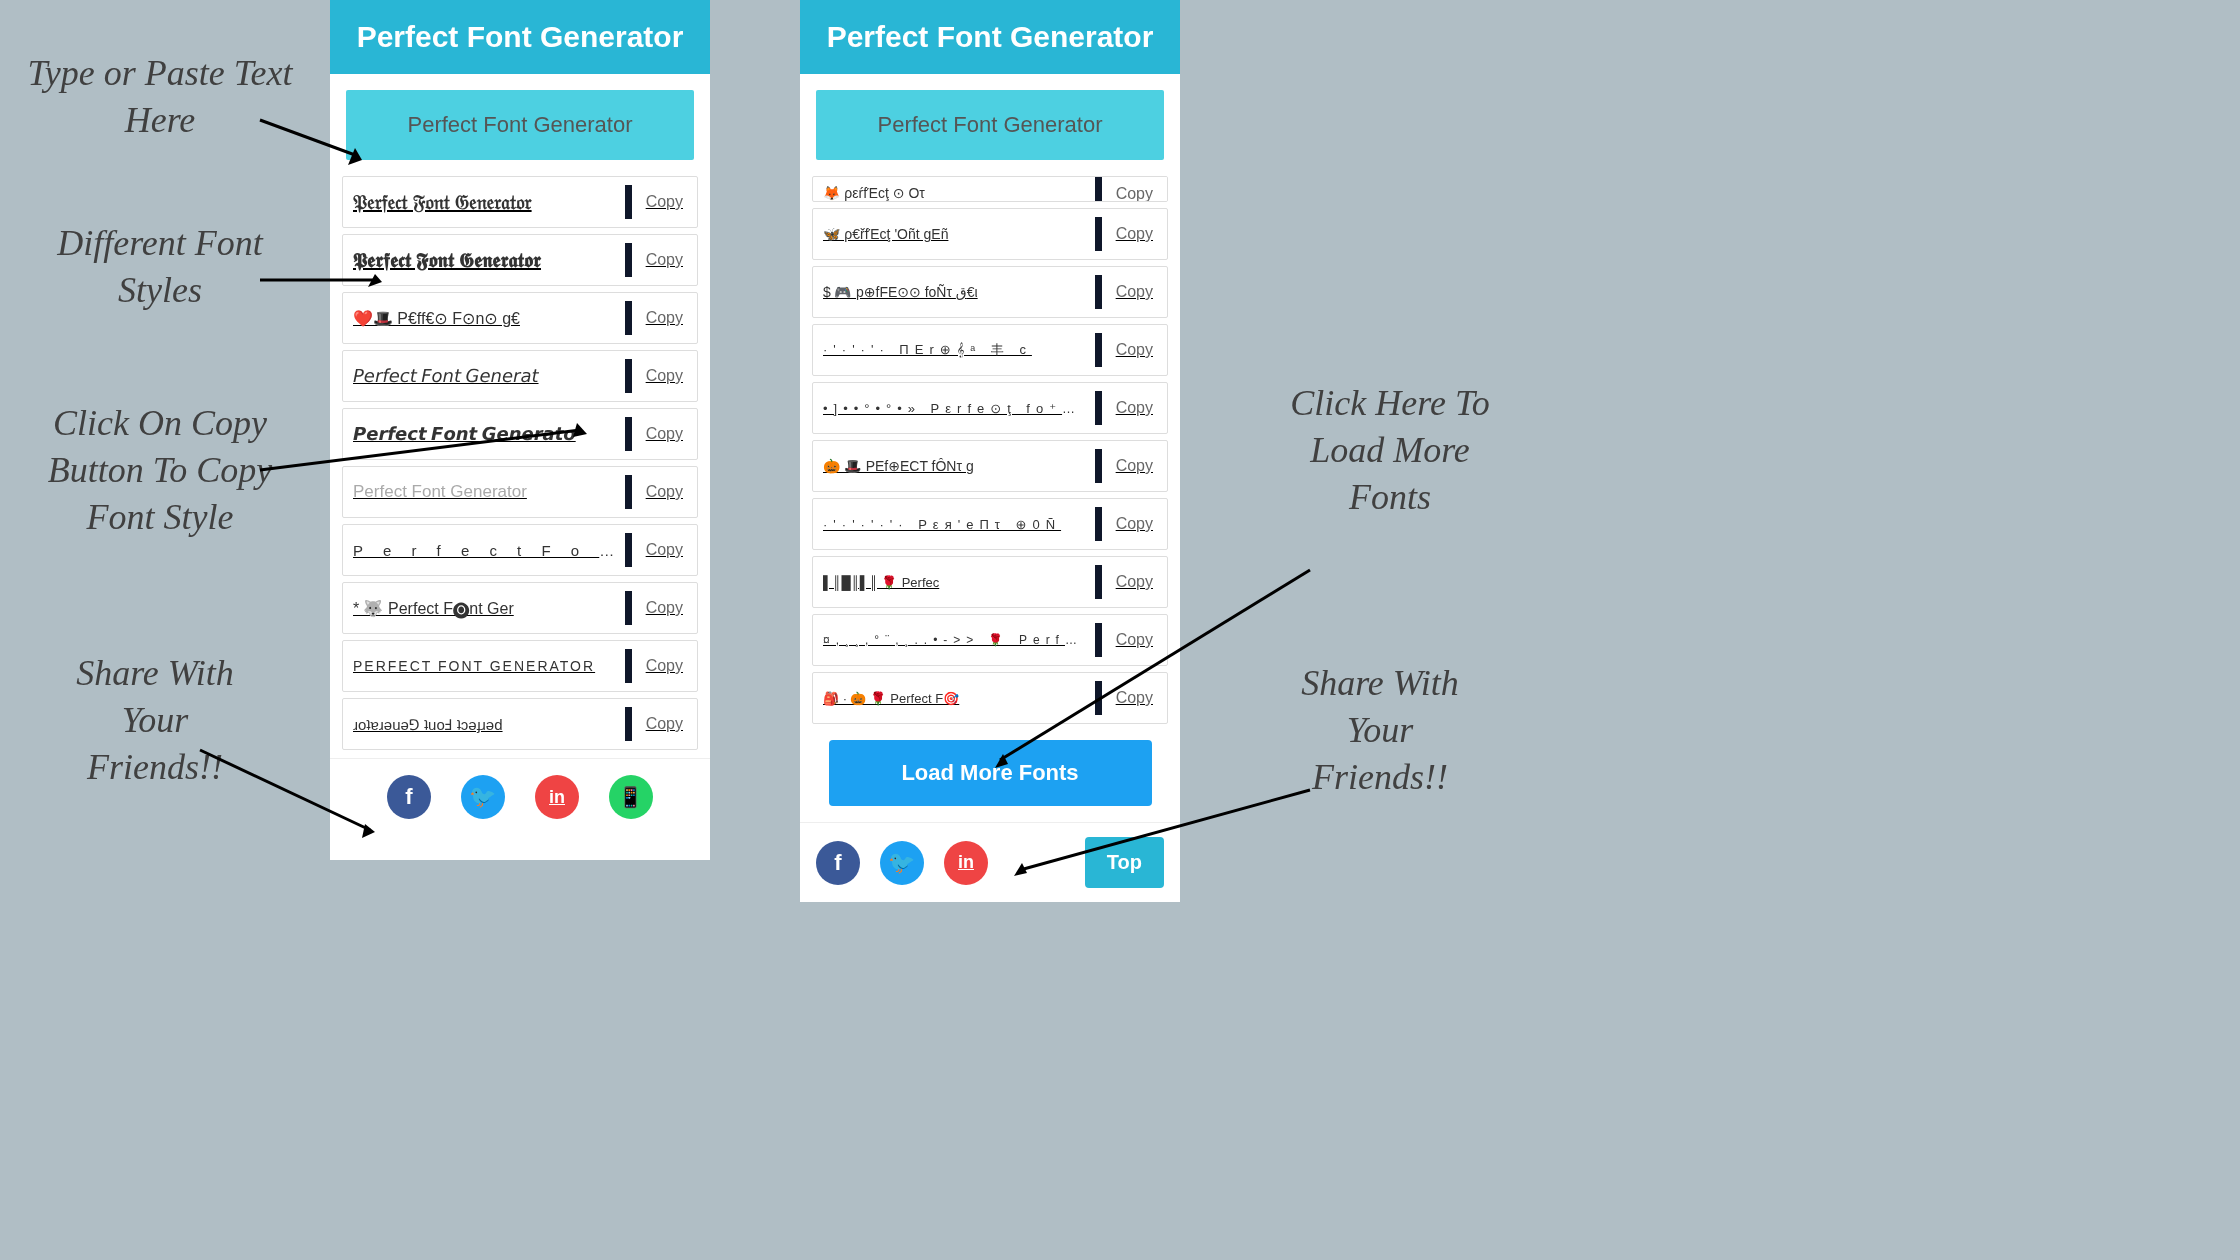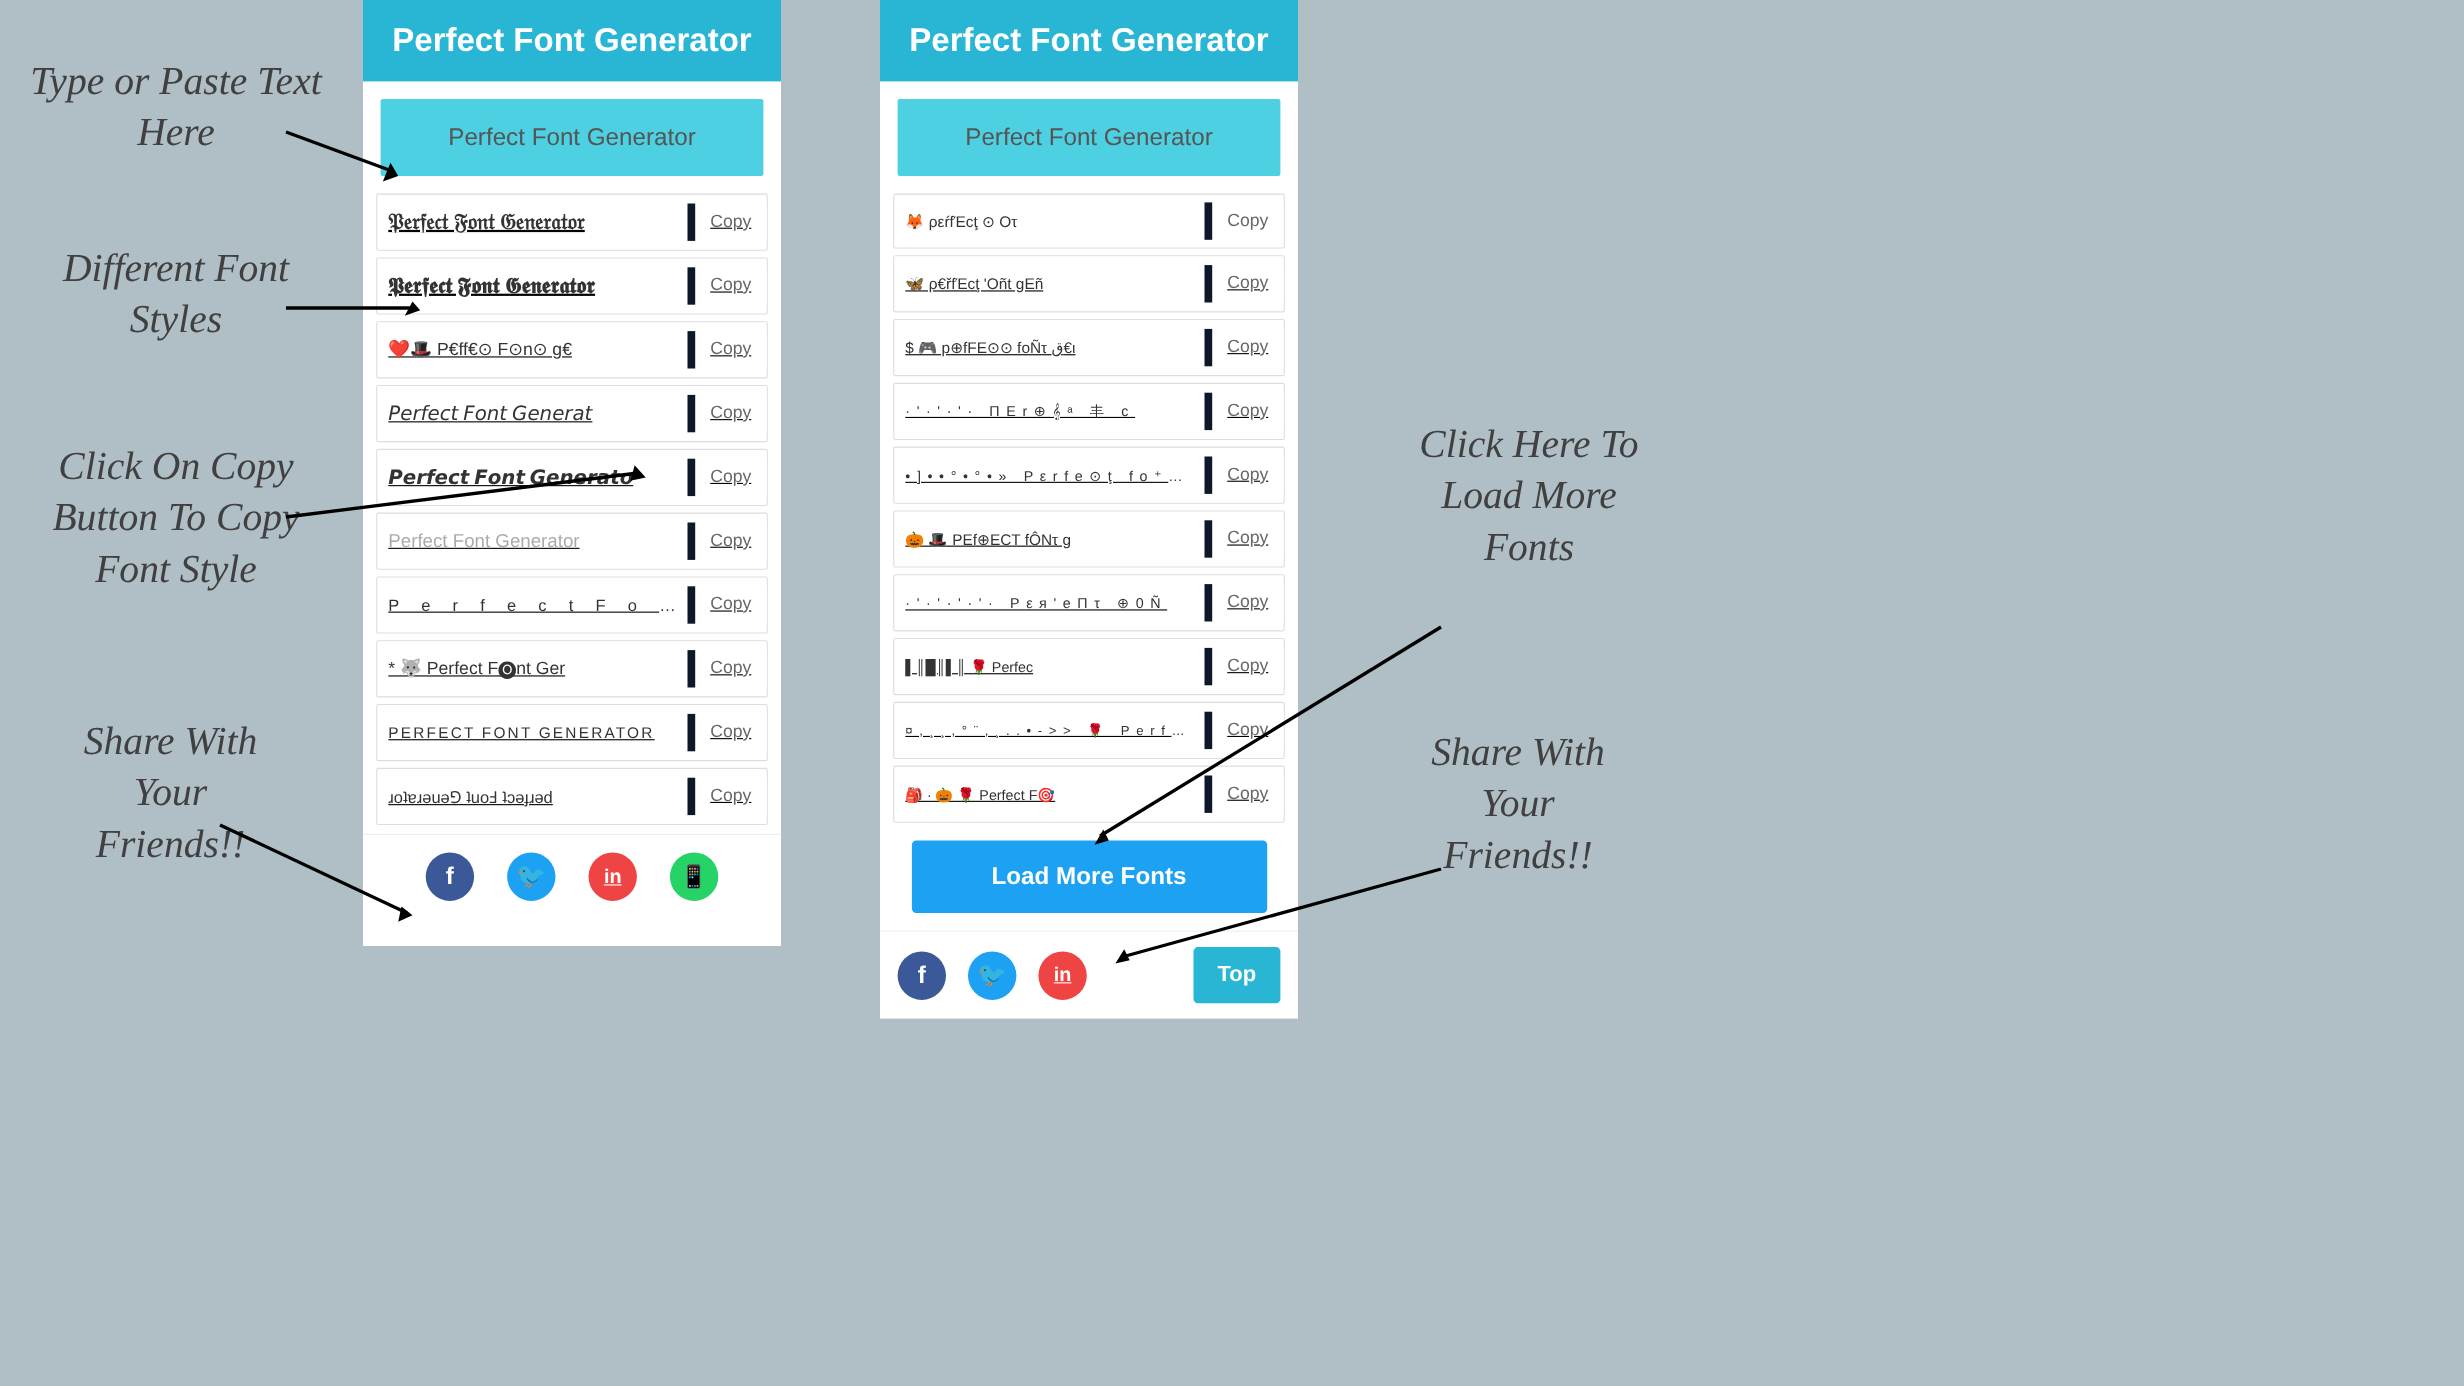--- a/index.html
+++ b/index.html
@@ -164,25 +164,25 @@
     .font-italic-serif { font-style: italic; font-family: Georgia, serif; font-size: 18px; }
     .font-emoji { font-size: 16px; }
     .font-spaced { letter-spacing: 8px; font-size: 15px; }
     .font-light { font-weight: 300; font-size: 17px; color: #888; }
     .font-upper { text-transform: uppercase; font-size: 14px; letter-spacing: 2px; }
     .font-dotted { letter-spacing: 6px; font-size: 16px; }
 
     
     .font-row-partial {
       display: flex;
-      align-items: center;
+      align-items: flex-start;
       border: 1px solid #ddd;
       margin: 0 12px 6px;
       border-radius: 2px;
-      height: 50px;
+      height: 26px;
       overflow: hidden;
     }
   </style>
 </head>
 <body>
 
 <div class="panel panel-left">
   <div class="panel-header">
     <span class="panel-header-title">Perfect Font Generator</span>
   </div>

